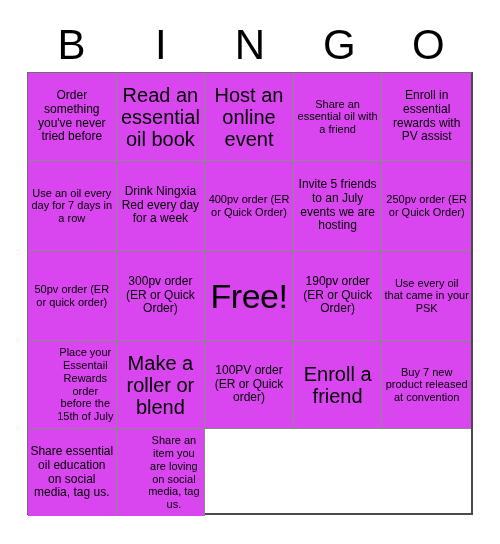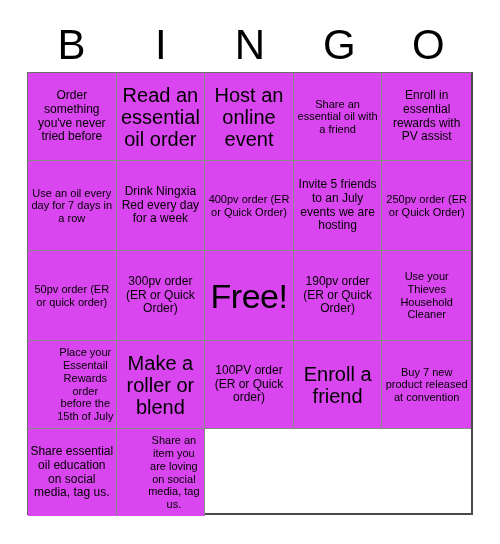--- a/index.html
+++ b/index.html
@@ -106,21 +106,21 @@
       <div class="bingo-letter">N</div>
       <div class="bingo-letter">G</div>
       <div class="bingo-letter">O</div>
     </div>
 
   <div id="bingo-grid">
       <div class="bingo-cell">
         <span class="cell-text fs-sm">Order something you've never tried before</span>
       </div>
       <div class="bingo-cell">
-        <span class="cell-text fs-xl">Read an essential oil order</span>
+        <span class="cell-text fs-xl">Read an essential oil book</span>
       </div>
       <div class="bingo-cell">
         <span class="cell-text fs-xl">Host an online event</span>
       </div>
       <div class="bingo-cell">
         <span class="cell-text fs-md">Share an essential oil with a friend</span>
       </div>
       <div class="bingo-cell">
         <span class="cell-text fs-sm">Enroll in essential rewards with PV assist</span>
       </div>
@@ -145,21 +145,21 @@
       <div class="bingo-cell">
         <span class="cell-text fs-sm">300pv order (ER or Quick Order)</span>
       </div>
       <div class="bingo-cell">
         <span class="cell-text fs-free">Free!</span>
       </div>
       <div class="bingo-cell">
         <span class="cell-text fs-sm">190pv order (ER or Quick Order)</span>
       </div>
       <div class="bingo-cell">
-        <span class="cell-text fs-md">Use your Thieves Household Cleaner</span>
+        <span class="cell-text fs-md">Use every oil that came in your PSK</span>
       </div>
       <div class="bingo-cell">
         <span class="cell-text fs-xs">Place your Essentail Rewards order before the 15th of July</span>
       </div>
       <div class="bingo-cell">
         <span class="cell-text fs-xl">Make a roller or blend</span>
       </div>
       <div class="bingo-cell">
         <span class="cell-text fs-sm">100PV order (ER or Quick order)</span>
       </div>

